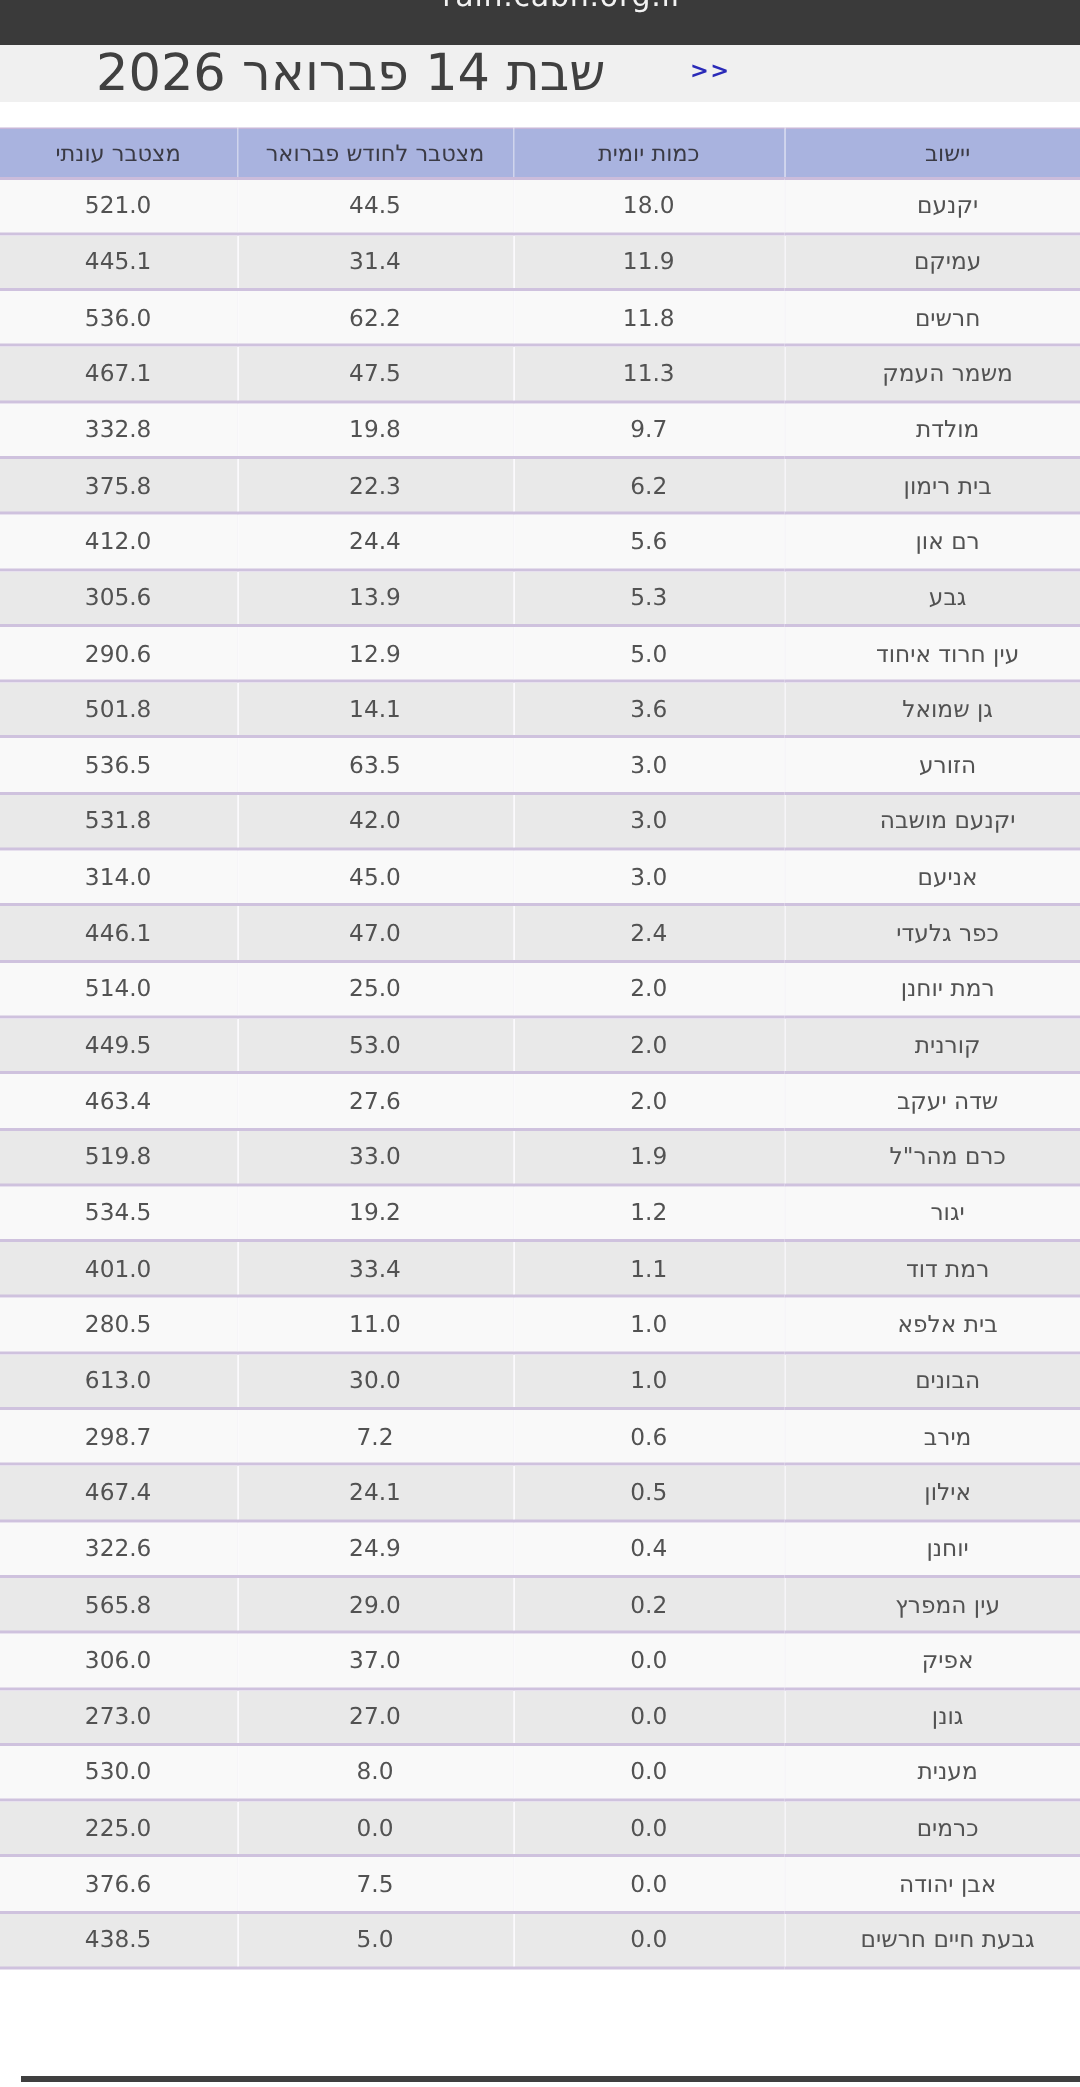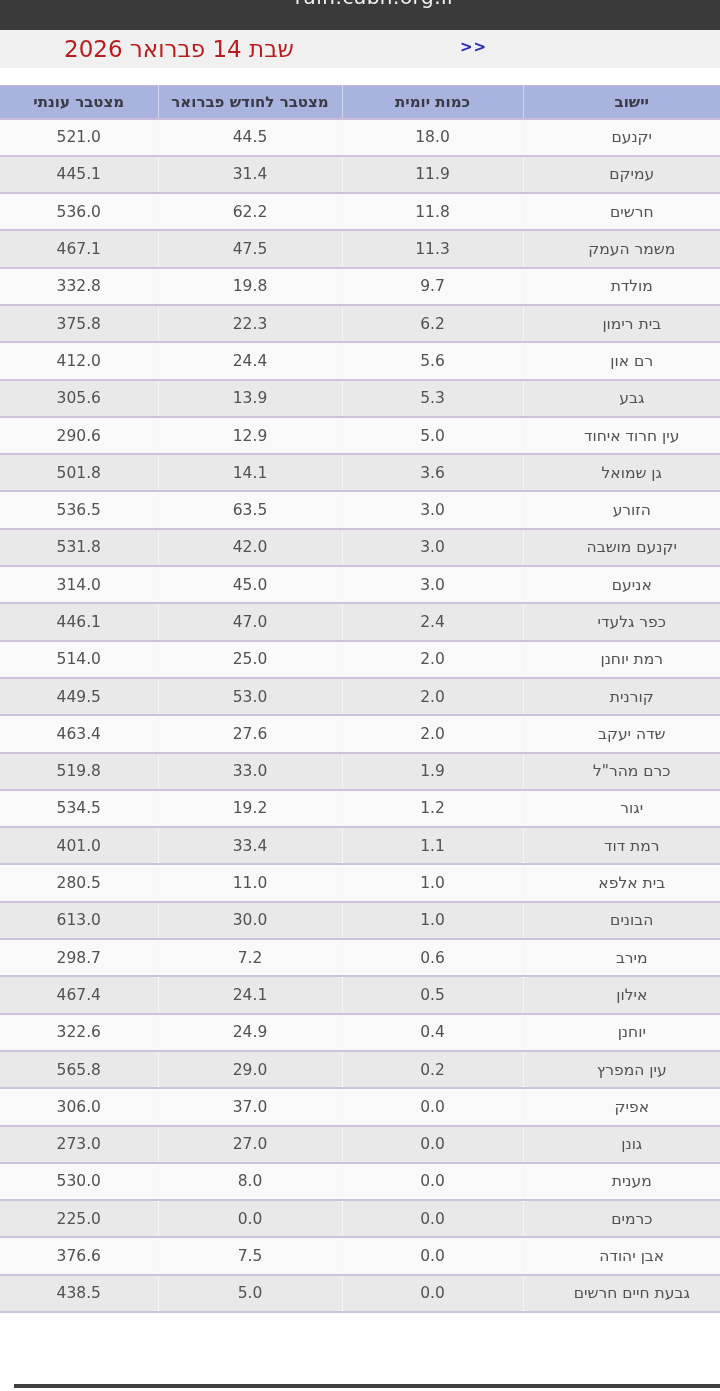--- a/index.html
+++ b/index.html
@@ -42,23 +42,23 @@
     position: absolute;
     top: 30px; left: 0;
     width: 720px;
     height: 38px;
     background: #f0f0f0;
   }
   .toolbar .date {
     position: absolute;
     top: 4px;
     left: 64px;
-    font-size: 23px;
+    font-size: 34px;
     line-height: 30px;
-    color: #b91c1c;
+    color: #404040;
     direction: rtl;
     white-space: nowrap;
   }
   .toolbar .nav-link {
     position: absolute;
     top: 8px;
     left: 460px;
     font-size: 15px;
     font-weight: bold;
     color: #2a2ab8;
@@ -75,21 +75,21 @@
     width: 710px;
     border-collapse: collapse;
     table-layout: fixed;
     direction: rtl;
   }
   .rain-table th {
     height: 33px;
     background: #a9b3df;
     border-top: 1px solid #c6b6d8;
     border-bottom: 2px solid #cbbcdb;
-    font-weight: bold;
+    font-weight: normal;
     font-size: 15px;
     color: #3a3a44;
     text-align: center;
     vertical-align: middle;
   }
   .rain-table th:nth-child(1) { width: 217px; }
   .rain-table th:nth-child(2) { width: 181px; }
   .rain-table th:nth-child(3) { width: 184px; margin-left: 28px; }
   .rain-table th:nth-child(4) { width: 158px; }
   .rain-table th, .rain-table td { border-left: 1px solid rgba(255,255,255,0.45); }

